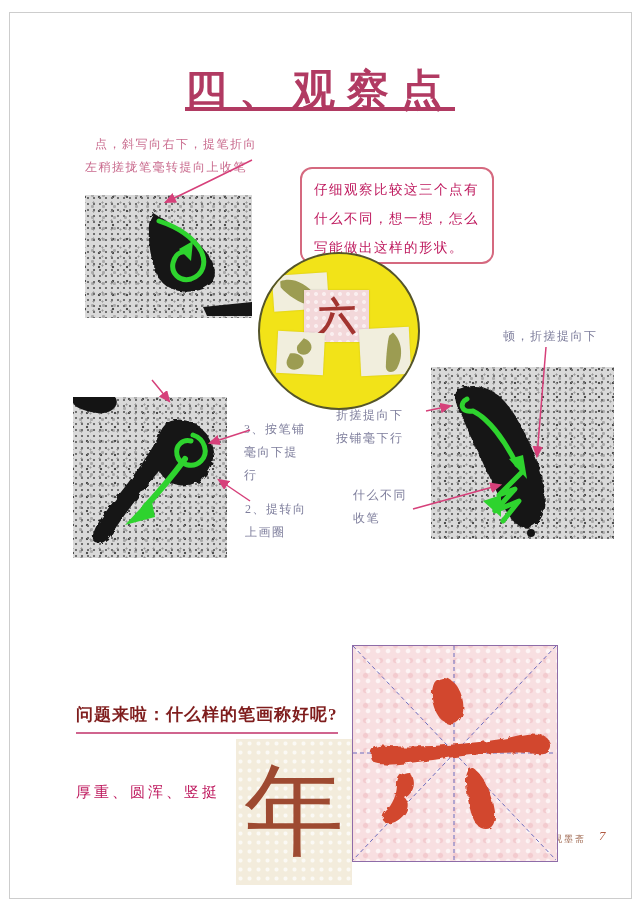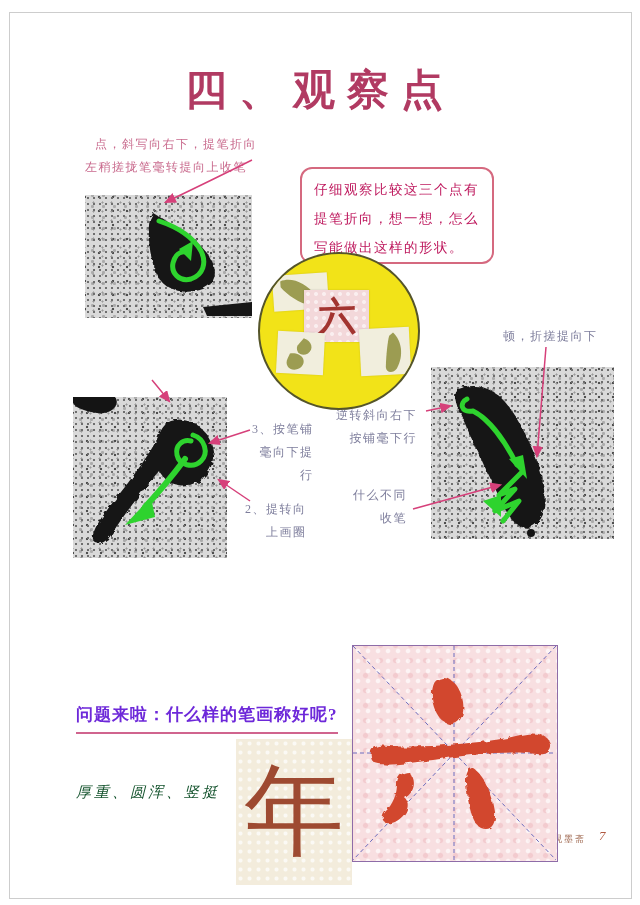--- a/index.html
+++ b/index.html
@@ -9,26 +9,26 @@
     background:#ffffff; overflow:hidden;
     font-family:"Liberation Serif", serif;
   }
   .scan-frame {
     position:absolute; left:9px; top:12px; width:623px; height:887px;
     border:1px solid #cdcdcd; pointer-events:none;
   }
   
   .title {
     position:absolute; left:0; top:62px; width:100%; text-align:center;
-    font-size:42px; font-weight:bold; letter-spacing:12px; color:#b13a62;
+    font-size:42px; font-weight:bold; letter-spacing:12px; color:#b13a62;text-decoration:underline;
   }
   
   .note { position:absolute; font-size:12px; letter-spacing:1.5px; line-height:23px; }
   .note.pink  { color:#c96a8d; }
-  .note.slate { color:#7e7e9c;text-align:right; }
+  .note.slate { color:#7e7e9c; }
   .note-l1-indent { padding-left:10px; }
   
   .observe-box {
     position:absolute; left:300px; top:167px; width:194px; height:97px;
     border:2.5px solid #d5697f; border-radius:12px;
     padding:6px 10px 0 12px;
     color:#be185d; font-size:13.5px; letter-spacing:1.5px; line-height:29px;
     background:#ffffff;
   }
   
@@ -55,26 +55,26 @@
   .thumb-center {
     background-color:#f3d8da;
     background-image:radial-gradient(rgba(255,255,255,.6) 1.5px, transparent 2.4px);
     background-size:8px 8px;
     display:flex; align-items:center; justify-content:center;
   }
   .circle-char { font-size:38px; font-weight:bold; color:#a23430; transform:rotate(-2deg); }
   
   .question {
     position:absolute; left:76px; top:703px;
-    font-size:17px; font-weight:bold; letter-spacing:1px; color:#6d28d9;
+    font-size:17px; font-weight:bold; letter-spacing:1px; color:#7f1d1d;
     border-bottom:2px solid #d0648e; padding-bottom:6px;
   }
   .answer {
     position:absolute; left:76px; top:783px;
-    font-size:15px; font-style:italic; letter-spacing:3px; color:#14532d;
+    font-size:15px; letter-spacing:3px; color:#be185d;
   }
   
   .nian-card {
     position:absolute; left:236px; top:739px; width:116px; height:146px;
     background-color:#f3ecdc;
     background-image:radial-gradient(rgba(255,255,255,.7) 1.5px, transparent 2.5px);
     background-size:9px 9px;
     display:flex; align-items:center; justify-content:center;
   }
   .nian-char { font-size:100px; color:#9e4a31; line-height:1; }
@@ -110,21 +110,21 @@
 
   <div class="title">四、观察点</div>
 
   <div class="note pink" style="left:85px; top:133px;">
     <div class="note-l1-indent">点，斜写向右下，提笔折向</div>
     <div>左稍搓拢笔毫转提向上收笔</div>
   </div>
 
   <div class="observe-box">
     <div>仔细观察比较这三个点有</div>
-    <div>提笔折向，想一想，怎么</div>
+    <div>什么不同，想一想，怎么</div>
     <div>写能做出这样的形状。</div>
   </div>
 
   <div class="stone" style="left:85px; top:195px; width:167px; height:123px;">
     <svg width="167" height="123" viewBox="0 0 167 123">
       <defs>
         <filter id="rough1" x="-20%" y="-20%" width="140%" height="140%">
           <feTurbulence type="fractalNoise" baseFrequency="0.18" numOctaves="2" result="n"></feTurbulence>
           <feDisplacementMap in="SourceGraphic" in2="n" scale="5"></feDisplacementMap>
         </filter>
@@ -177,28 +177,28 @@
       <path d="M 98 24 C 118 18, 138 34, 140 54 C 142 72, 130 86, 114 88
                C 102 90, 92 84, 86 74 C 74 88, 52 116, 38 138
                C 32 147, 22 150, 20 142 C 18 134, 30 118, 44 100
                C 60 80, 76 58, 84 42 C 88 32, 92 26, 98 24 Z" fill="#141414" filter="url(#rough2)"></path>
       <path d="M 120 38 C 132 42, 136 56, 128 64 C 120 72, 106 68, 104 58 C 102 48, 110 42, 118 44" fill="none" stroke="#2ed32e" stroke-width="5" stroke-linecap="round"></path>
       <path d="M 112 62 C 100 78, 86 95, 72 110" fill="none" stroke="#2ed32e" stroke-width="6" stroke-linecap="round"></path>
       <polygon points="78,100 52,128 82,120" fill="#2ed32e"></polygon>
     </svg>
   </div>
 
-  <div class="note slate" style="left:252px; top:418px;">
+  <div class="note slate" style="left:244px; top:418px;">
     <div>3、按笔铺</div>
     <div>毫向下提</div>
     <div>行</div>
   </div>
 
   <div class="note slate" style="left:336px; top:404px;">
-    <div>逆转斜向右下</div>
+    <div>折搓提向下</div>
     <div>按铺毫下行</div>
   </div>
 
   <div class="stone" style="left:431px; top:367px; width:183px; height:172px;">
     <svg width="183" height="172" viewBox="0 0 183 172">
       <defs>
         <filter id="rough3" x="-20%" y="-20%" width="140%" height="140%">
           <feTurbulence type="fractalNoise" baseFrequency="0.17" numOctaves="2" result="n"></feTurbulence>
           <feDisplacementMap in="SourceGraphic" in2="n" scale="6"></feDisplacementMap>
         </filter>

